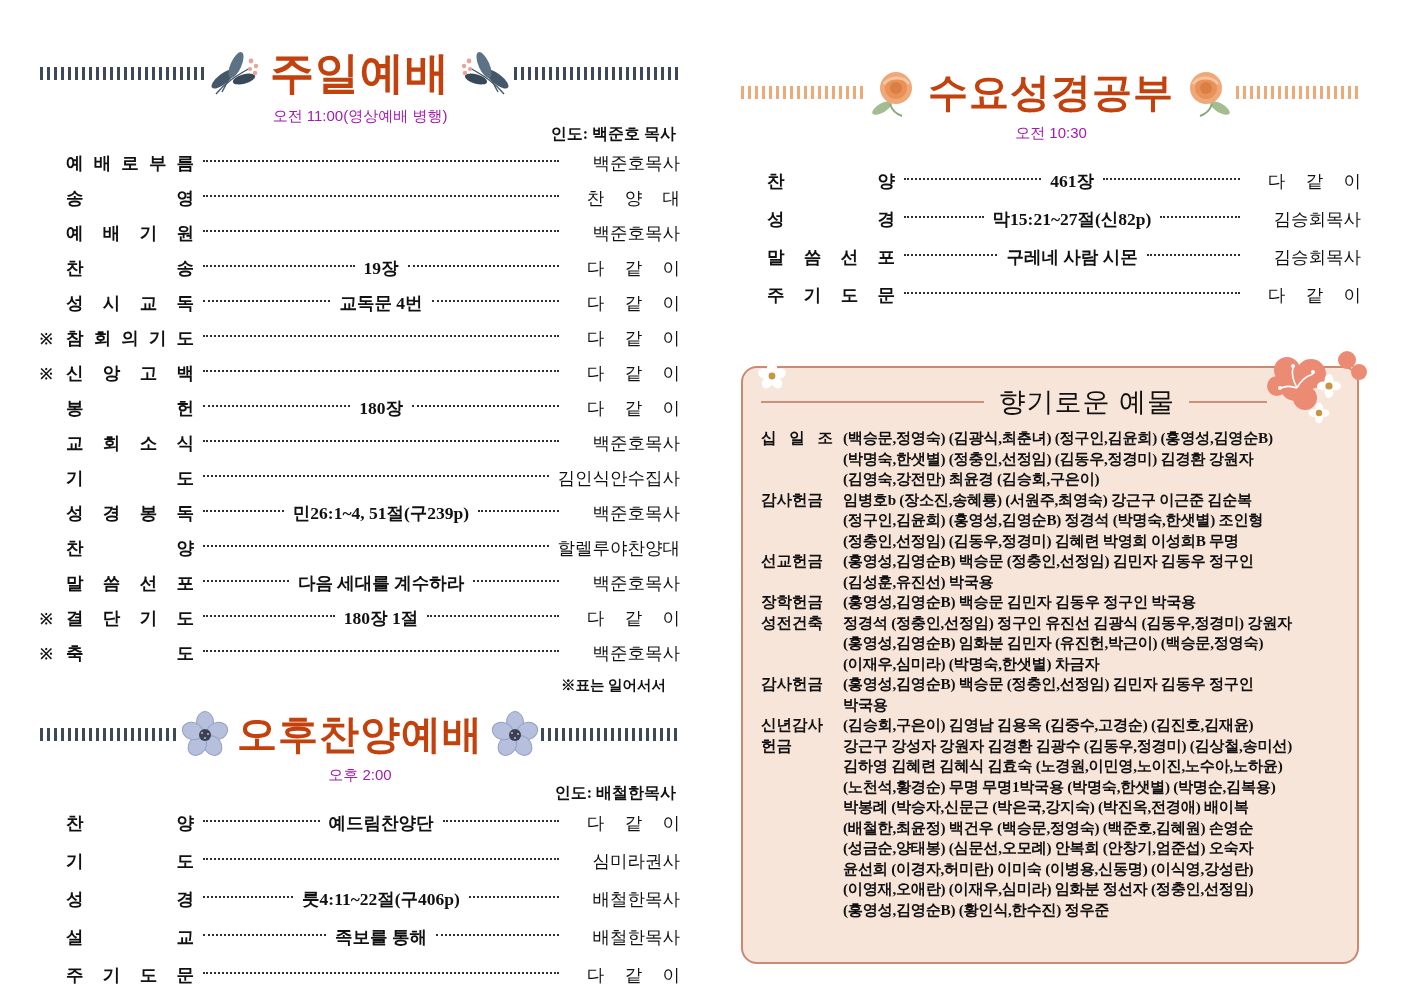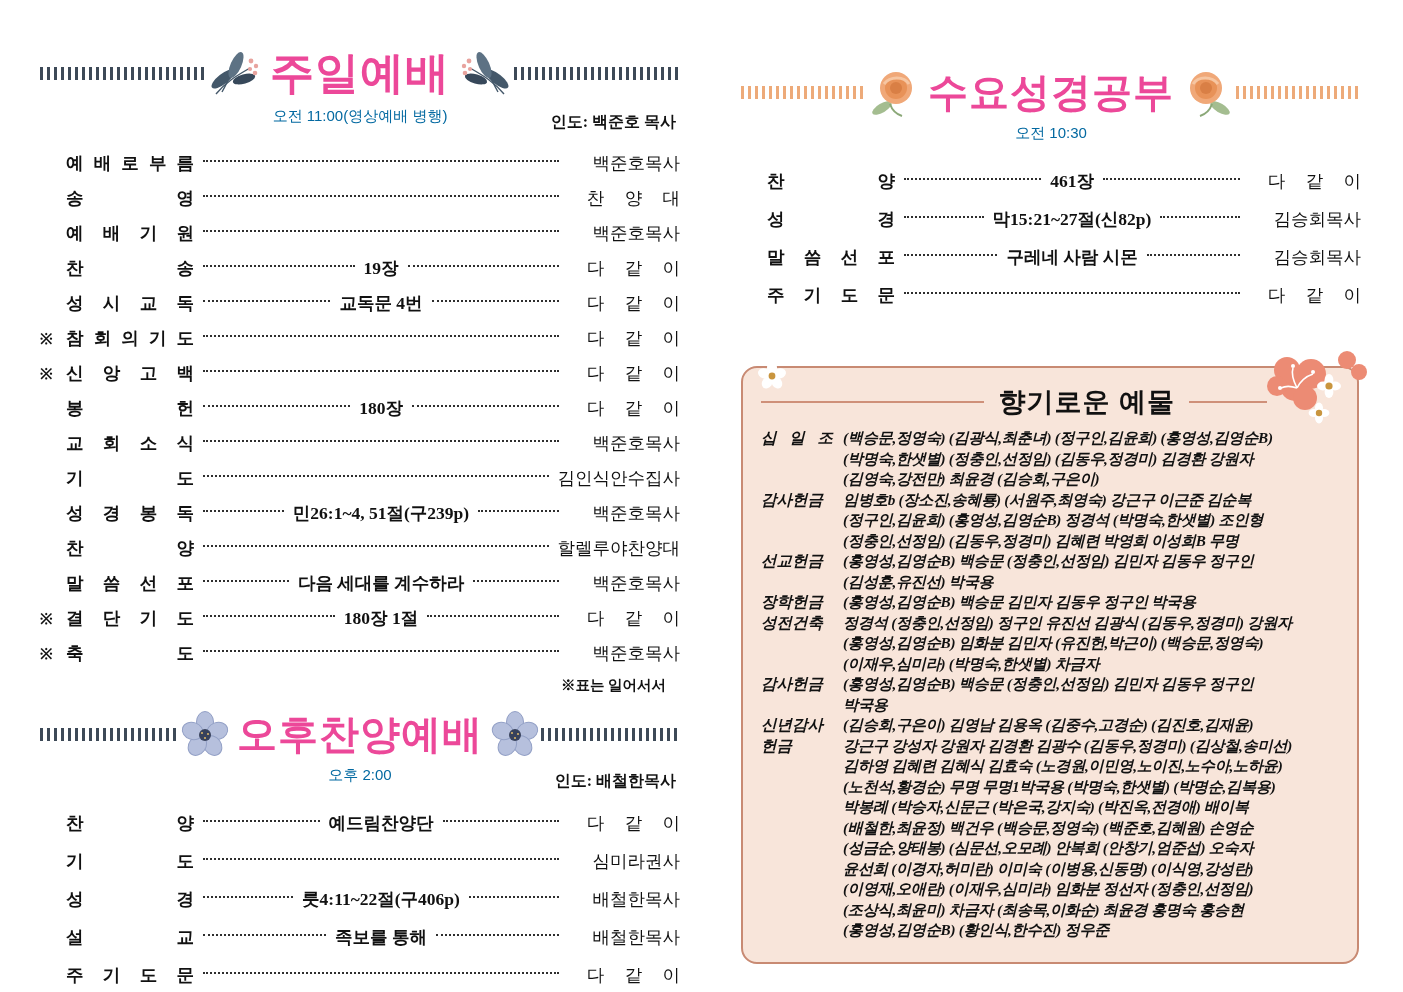--- a/index.html
+++ b/index.html
@@ -7,28 +7,28 @@
   body { width:1403px; height:992px; font-family:"Liberation Serif", serif; color:#111; overflow:hidden; }
   .page { display:flex; width:1403px; height:992px; }
   .col-left  { width:640px; margin-left:40px; padding-top:44px; }
   .col-right { width:620px; margin-left:61px; padding-top:64px; }
 
   
   .hdr { display:flex; align-items:center; }
   .hatch { flex:1; height:13px; background:repeating-linear-gradient(90deg, var(--hc) 0 3px, transparent 3px 7px); }
   .hatch.navy   { --hc:#3d4957; }
   .hatch.orange { --hc:#edaa79; }
-  .htitle { font-family:"Liberation Sans", sans-serif; font-weight:800; font-size:44px; letter-spacing:1px; white-space:nowrap; margin:0 6px; color:#ec4899; }
+  .htitle { font-family:"Liberation Sans", sans-serif; font-weight:800; font-size:44px; letter-spacing:1px; white-space:nowrap; margin:0 6px; color:#c2410c; }
   .htitle.sm { font-size:40px; }
   .hicon { flex:0 0 auto; }
   .mirror { transform:scaleX(-1); }
 
   .subrow { position:relative; height:30px; margin-top:4px; }
-  .subtime { position:absolute; left:0; right:0; text-align:center; font-family:"Liberation Sans", sans-serif; font-size:15px; color:#0369a1; }
-  .subleader { position:absolute; right:4px; top:5px; font-weight:bold; font-size:16px; }
+  .subtime { position:absolute; left:0; right:0; text-align:center; font-family:"Liberation Sans", sans-serif; font-size:15px; color:#a21caf; }
+  .subleader { position:absolute; right:4px; top:17px; font-weight:bold; font-size:16px; }
 
   
   .slist { margin-top:8px; }
   .srow { display:flex; align-items:center; height:35px; }
   .srow.tall { height:38px; }
   .star { width:26px; font-size:15px; font-weight:bold; flex:0 0 auto; }
   .slabel { width:128px; flex:0 0 auto; font-weight:bold; font-size:17.5px; text-align:justify; text-align-last:justify; white-space:nowrap; }
   .leader { flex:1 1 auto; height:0; border-bottom:2px dotted #2e2e2e; margin:0 9px; position:relative; top:-2px; }
   .scenter { flex:0 0 auto; font-weight:bold; font-size:17.5px; text-align:center; white-space:nowrap; }
   .sright { flex:0 0 auto; min-width:112px; text-align:right; font-weight:normal; font-size:17.5px; word-spacing:16px; white-space:nowrap; }
@@ -36,22 +36,22 @@
 
   
   .obox { position:relative; margin-top:52px; width:618px; min-height:598px;
           background:#f8e5da; border:2px solid #c88a73; border-radius:16px;
           padding:14px 16px 14px 18px; }
   .decor-tl { position:absolute; top:-8px; left:12px; }
   .decor-tr { position:absolute; top:-26px; right:-14px; }
   .otitle-row { display:flex; align-items:center; margin:2px 0 8px 0; }
   .tline { height:2px; background:#cf9079; flex:1 1 auto; }
   .tline-r { flex:0 0 78px; margin-right:74px; }
-  .otitle { font-family:"Liberation Sans", sans-serif; font-weight:700; font-size:27px; letter-spacing:1px; margin:0 14px; white-space:nowrap; }
-  .orow { display:flex; margin-top:0;font-style:italic; }
+  .otitle { font-family:"Liberation Sans", sans-serif; font-weight:400; font-size:27px; letter-spacing:1px; margin:0 14px; white-space:nowrap; }
+  .orow { display:flex; margin-top:0; }
   .olabel { flex:0 0 72px; font-weight:bold; font-size:15.5px; text-align:justify; text-align-last:justify; white-space:pre-line; line-height:20.5px; }
   .olines { flex:1; padding-left:10px; }
   .oline { font-weight:bold; font-size:15.2px; line-height:20.5px; letter-spacing:-0.3px; white-space:nowrap; }
 </style>
 </head>
 <body>
 
 <div class="page">
 
   <div class="col-left">
@@ -491,20 +491,19 @@
             <div class="olines">
               <div class="oline">(김승회,구은이) 김영남 김용옥 (김중수,고경순) (김진호,김재윤)</div>
               <div class="oline">강근구 강성자 강원자 김경환 김광수 (김동우,정경미) (김상철,송미선)</div>
               <div class="oline">김하영 김혜련 김혜식 김효숙 (노경원,이민영,노이진,노수아,노하윤)</div>
               <div class="oline">(노천석,황경순) 무명 무명1박국용 (박명숙,한샛별) (박명순,김복용)</div>
               <div class="oline">박봉례 (박승자,신문근 (박은국,강지숙) (박진옥,전경애) 배이복</div>
               <div class="oline">(배철한,최윤정) 백건우 (백승문,정영숙) (백준호,김혜원) 손영순</div>
               <div class="oline">(성금순,양태봉) (심문선,오모례) 안복희 (안창기,엄준섭) 오숙자</div>
               <div class="oline">윤선희 (이경자,허미란) 이미숙 (이병용,신동명) (이식영,강성란)</div>
               <div class="oline">(이영재,오애란) (이재우,심미라) 임화분 정선자 (정충인,선정임)</div>
-              <div class="oline">(조상식,최윤미) 차금자 (최송목,이화순) 최윤경 홍명숙 홍승현</div>
               <div class="oline">(홍영성,김영순B) (황인식,한수진) 정우준</div>
             </div>
           </div>
         </div>
     </div>
   </div>
 </div>
 
 </body></html>

